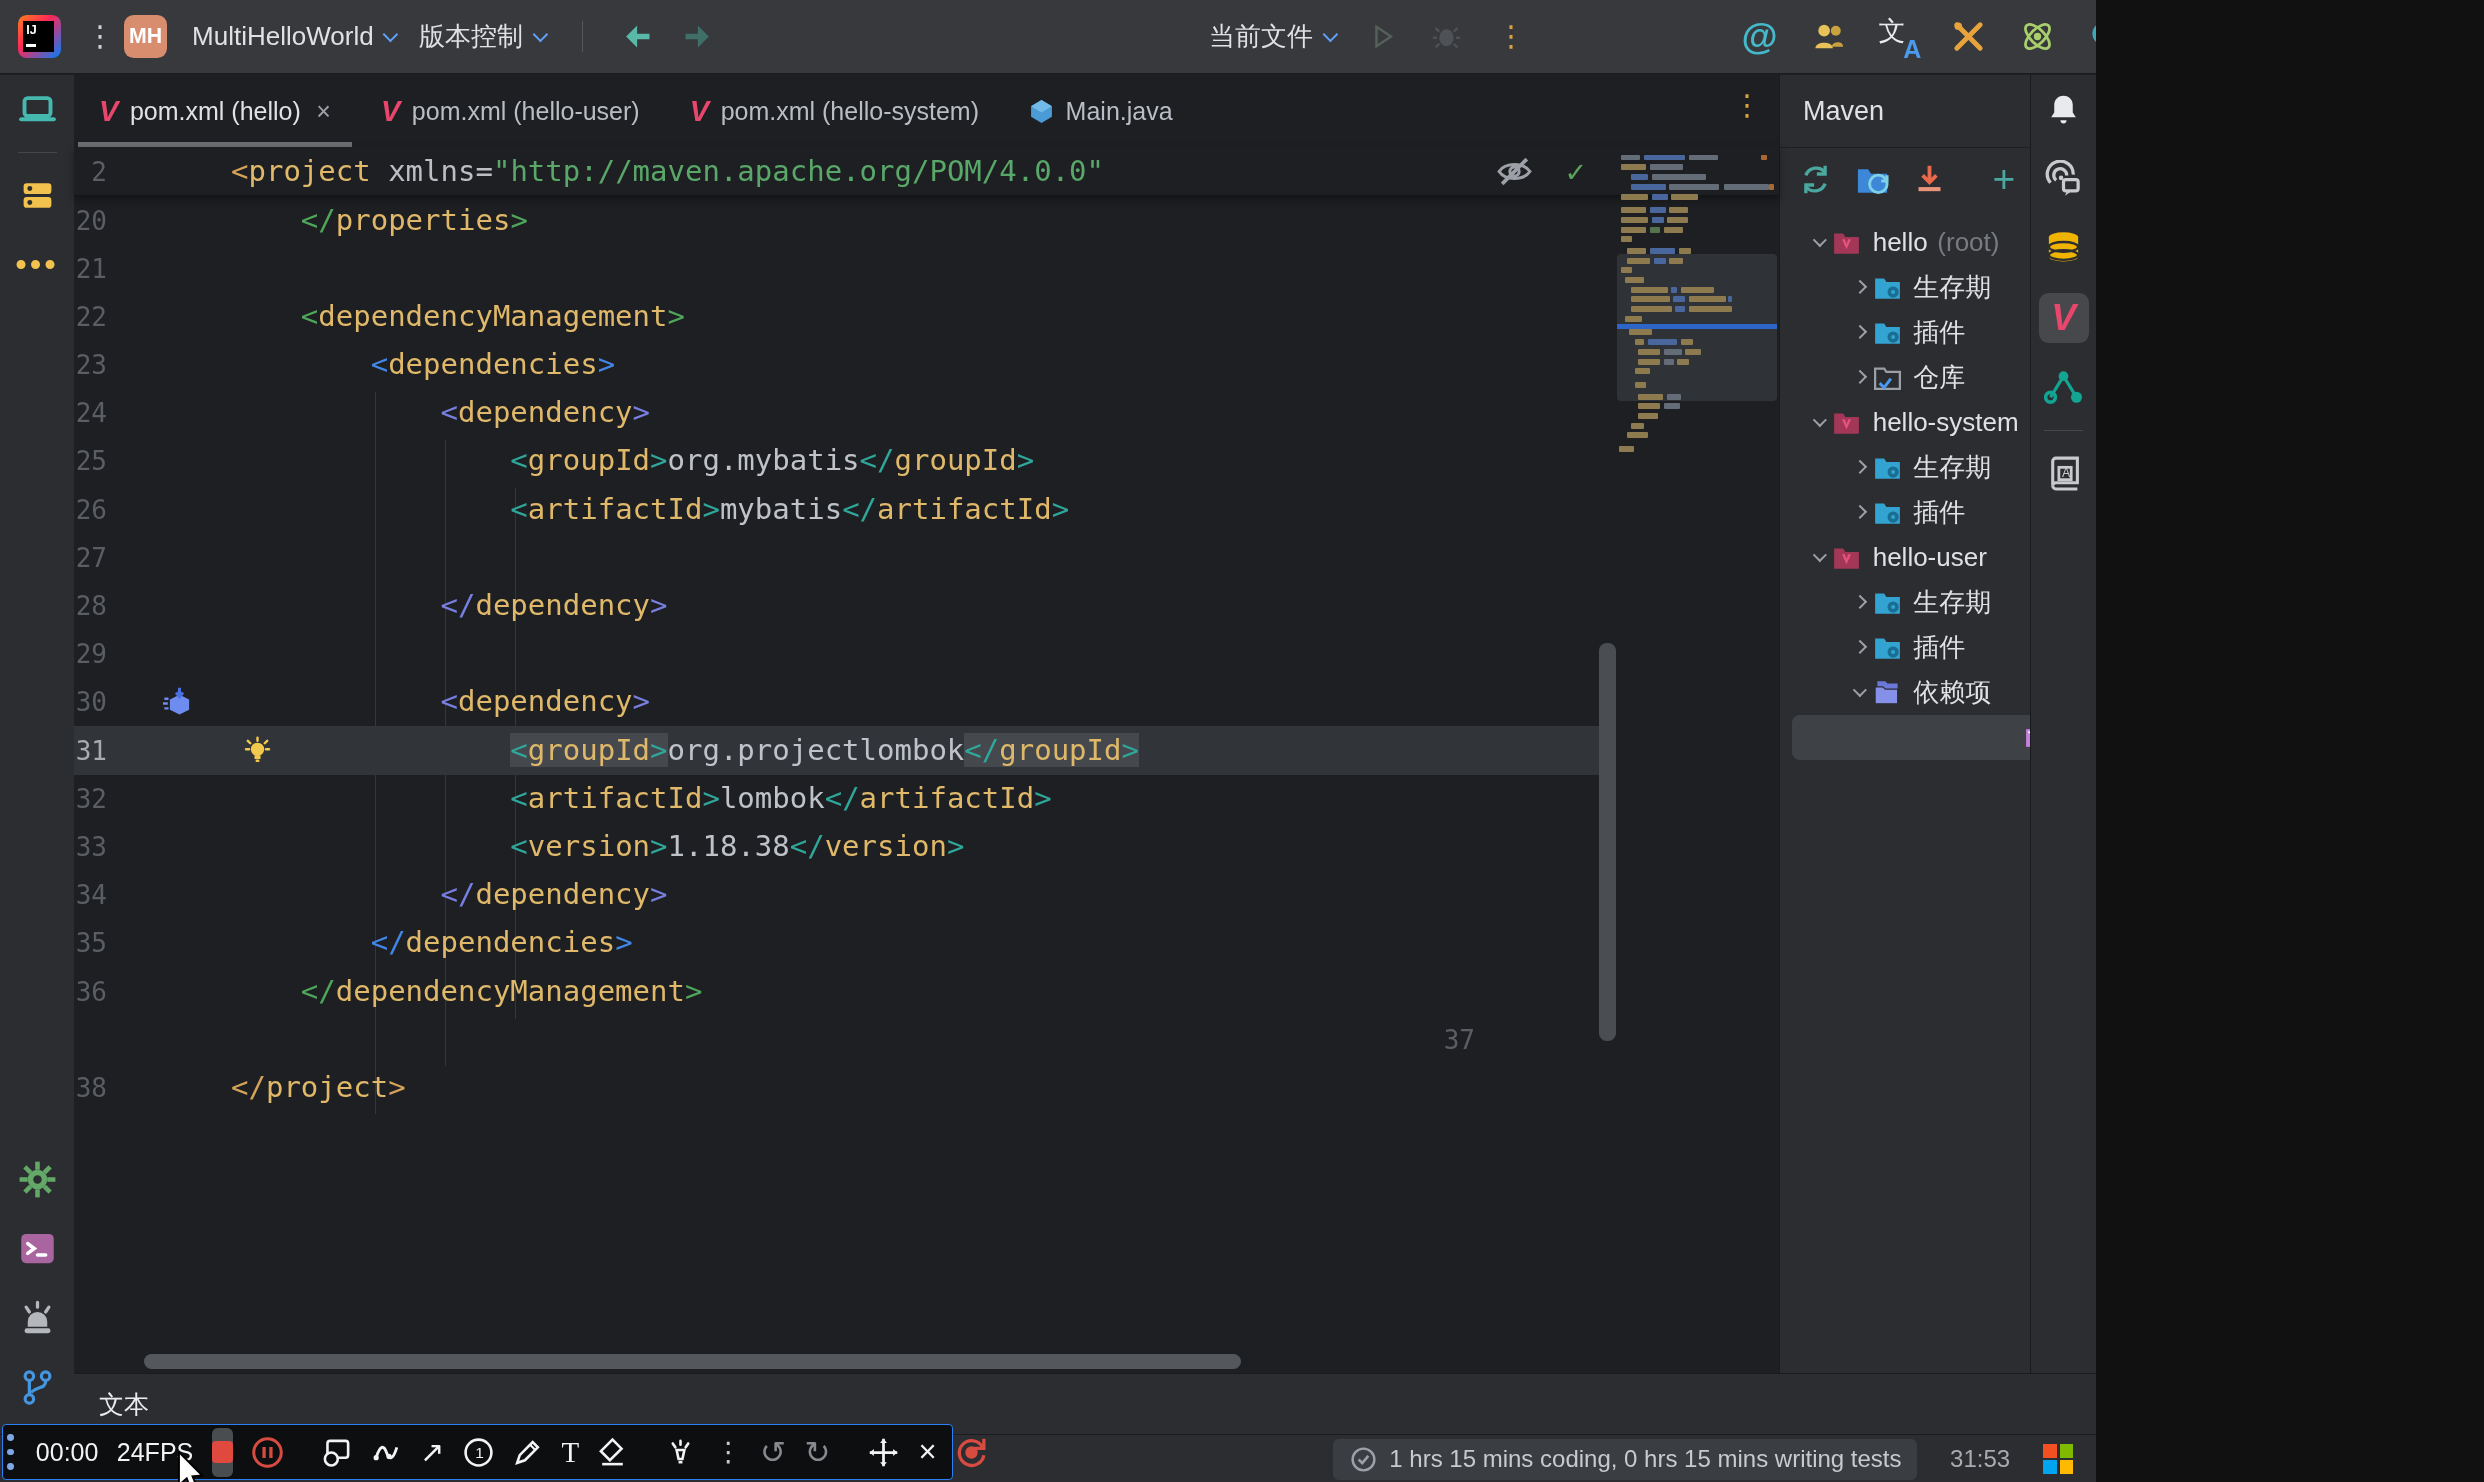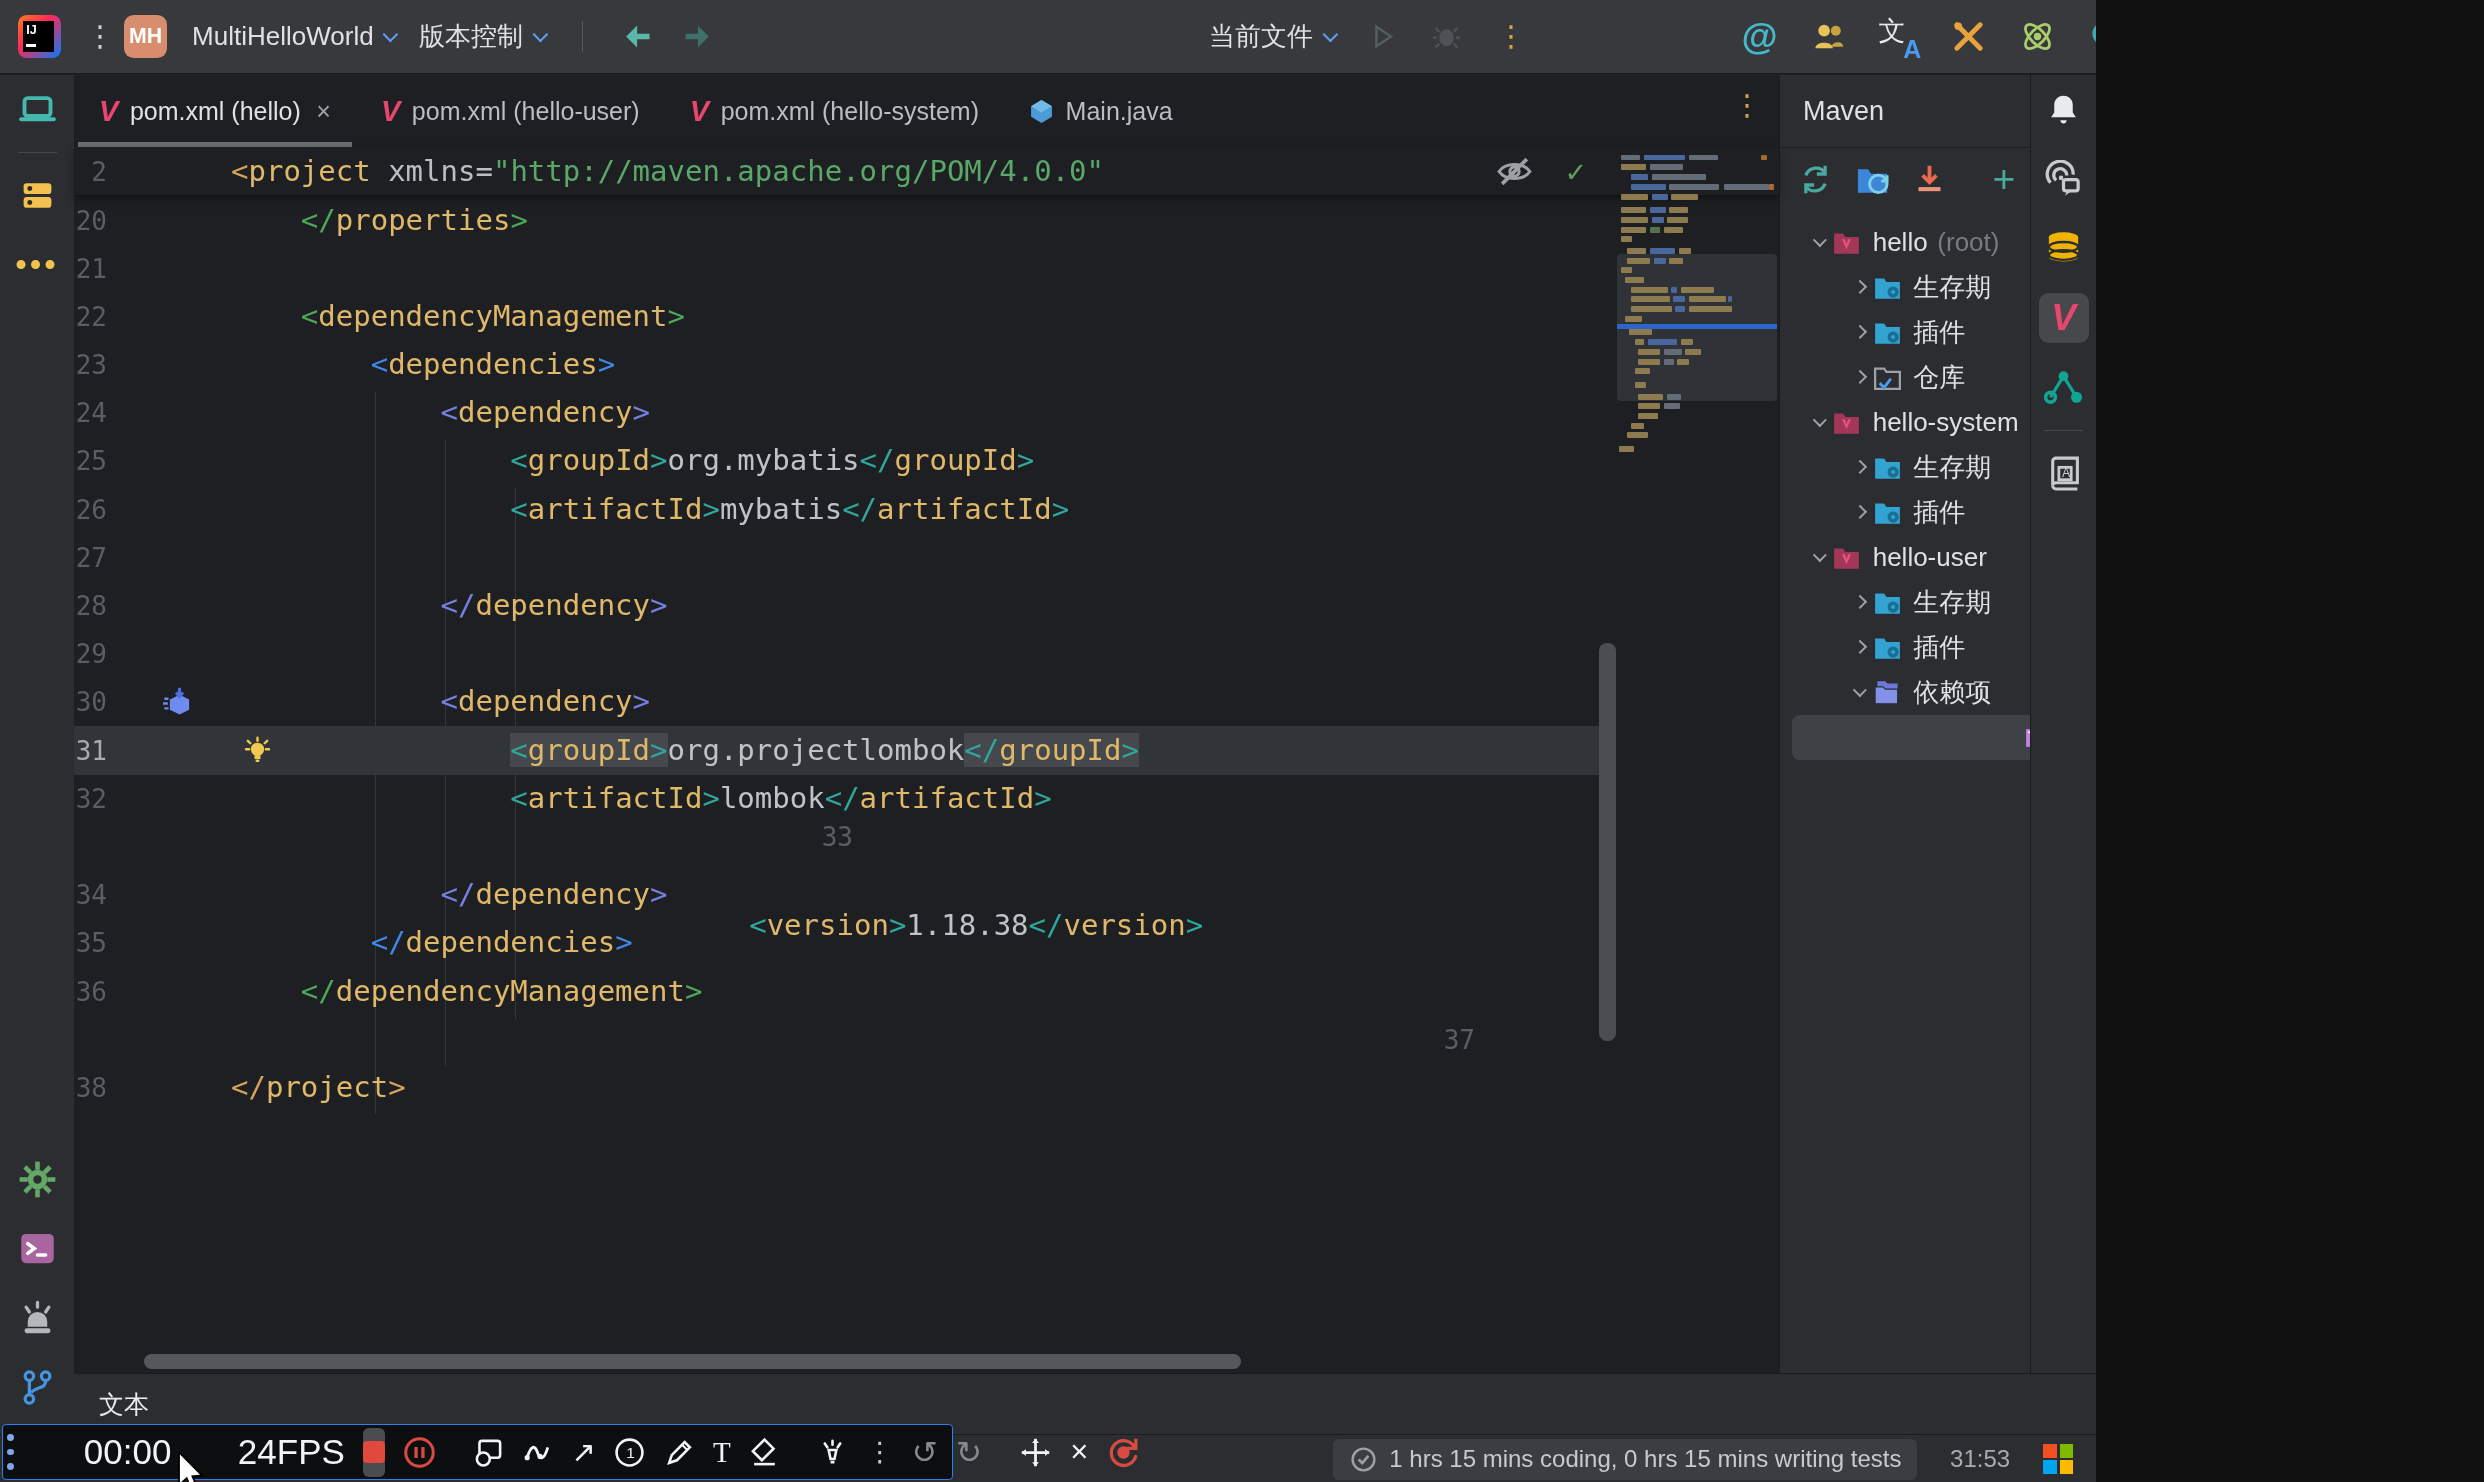--- a/index.html
+++ b/index.html
@@ -98,21 +98,21 @@
   .dim { color:#6F7276; }
 
   
   .recorder { position:absolute; left:1.9px; top:1424px; width:951px; height:56px; background:#0D0E10; border:1.9px solid #2D7FF6; border-radius:3.9px; display:flex; align-items:center; padding:0 9.7px 0 3.9px; gap:18.4px; z-index:20; font-size:26px; color:#F2F3F5; }
   .rec-dots { display:flex; flex-direction:column; gap:7.8px; margin-right:3.9px; }
   .rec-dots i { width:6.8px; height:6.8px; border-radius:50%; background:#7EA7E8; }
   .rec-sep { width:1px; height:35px; background:#3C3F43; }
   .stopbox { width:50px; height:49px; background:#4A4D50; border-radius:5.8px; display:flex; align-items:center; justify-content:center; position:relative; }
   .stopsq { width:21.3px; height:21.3px; background:#E0493E; border-radius:3.9px; }
   .rec-ico { width:33px; display:flex; justify-content:center; align-items:center; }
-  .rec-txt { font-size:35px;margin-left:48px; }
+  .rec-txt { font-size:25px; }
   .disabled { color:#86898D; }
   .cursor { position:absolute; left:177px; top:1452px; z-index:30; }
 </style>
 </head>
 <body>
 
 <div id="app">
 
   <div class="titlebar">
     <div class="tb-left">
@@ -367,21 +367,21 @@
               <rect x="9.5" y="16" width="5" height="3" fill="#F2C94C"></rect>
               <rect x="10.5" y="19.5" width="3" height="2" fill="#F2C94C"></rect>
               <path d="M12 1.5 L12 4 M4 4 L6 6 M20 4 L18 6 M2.5 11 L5 11 M19 11 L21.5 11" stroke="#F2C94C" stroke-width="2" stroke-linecap="round"></path>
             </svg></span>
         </div>
         <div class="crow" style="top: 627px;">
           <div class="ln">32</div>
           <div class="gslot"></div>
           <div class="codeline"><span class="tk sp">                </span><span class="tk teal">&lt;</span><span class="tk tag">artifactId</span><span class="tk teal">&gt;</span><span class="tk text">lombok</span><span class="tk teal">&lt;/</span><span class="tk tag">artifactId</span><span class="tk teal">&gt;</span></div>
         </div>
-        <div class="crow" style="top: 675px; flex-direction: column;">
+        <div class="crow" style="top: 675px;">
           <div class="ln">33</div>
           <div class="gslot"></div>
           <div class="codeline"><span class="tk sp">                </span><span class="tk teal">&lt;</span><span class="tk tag">version</span><span class="tk teal">&gt;</span><span class="tk text">1.18.38</span><span class="tk teal">&lt;/</span><span class="tk tag">version</span><span class="tk teal">&gt;</span></div>
         </div>
         <div class="crow" style="top: 723px;">
           <div class="ln">34</div>
           <div class="gslot"></div>
           <div class="codeline"><span class="tk sp">            </span><span class="tk indigo">&lt;/</span><span class="tk tag">dependency</span><span class="tk indigo">&gt;</span></div>
         </div>
         <div class="crow" style="top: 771px;">

